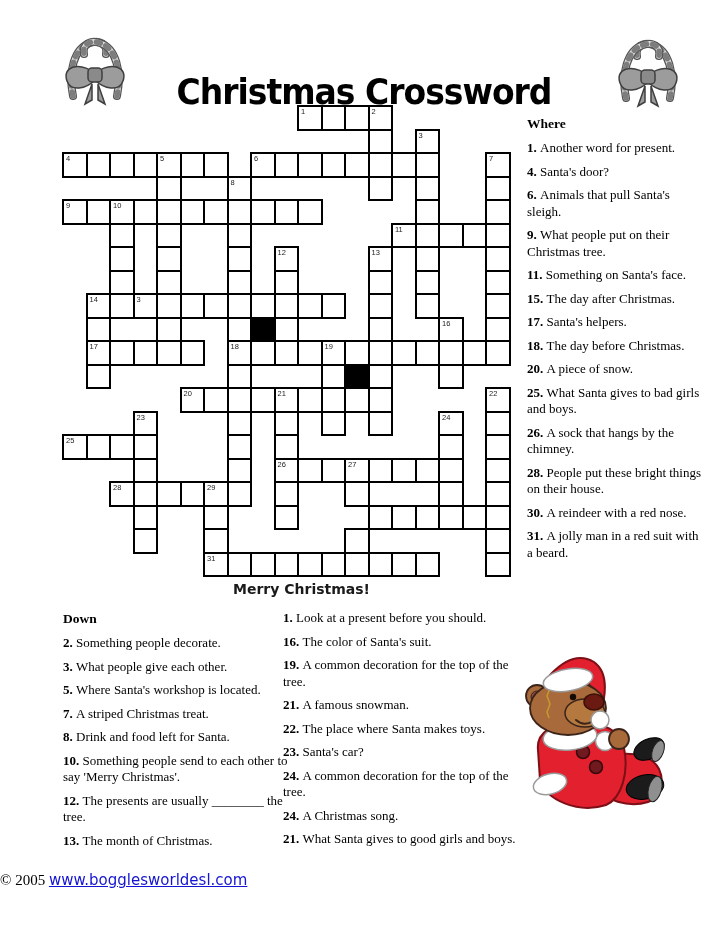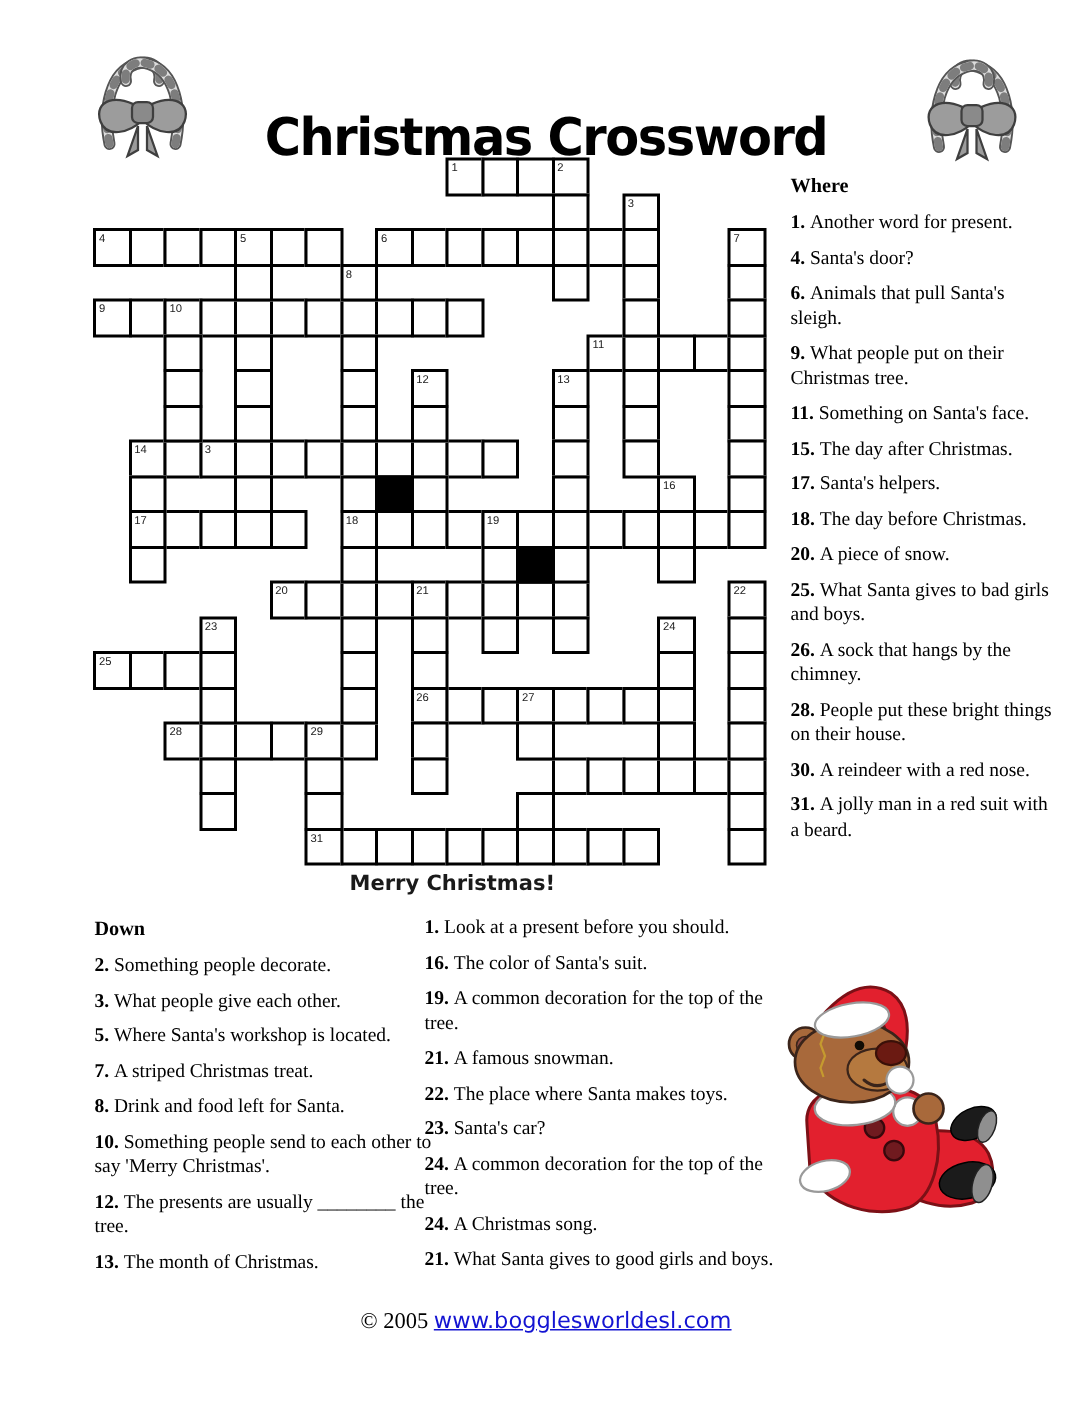--- a/index.html
+++ b/index.html
@@ -17,21 +17,21 @@
        font-size:7.5px;line-height:9px;color:#222;}
   .merry{position:absolute;left:78px;top:581px;width:447px;text-align:center;
          font-family:"DejaVu Sans",sans-serif;font-weight:bold;font-size:14px;color:#1a1a1a;}
   .clue-col{position:absolute;font-size:13px;line-height:1.27;}
   .clue-header{font-weight:bold;font-size:13.5px;margin:0 0 8px 0;}
   .clue{margin:0 0 7px 0;}
   .clue b{font-weight:bold;}
   #across-col{left:527px;top:115px;width:176px;}
   #down-col-1{left:63px;top:610px;width:238px;}
   #down-col-2{left:283px;top:610px;width:250px;}
-  .footer{position:absolute;left:0;right:0;top:871px;text-align:center;font-size:15px;}
+  .footer{position:absolute;left:0;right:0;top:871px;text-align:left;font-size:15px;}
   .footer a{color:#1414d2;text-decoration:underline;font-family:"DejaVu Sans",sans-serif;
             font-size:15px;}
   svg{display:block;}
 </style>
 </head>
 <body>
 
 <svg class="abs" style="left:55px;top:30px" width="80" height="80" viewBox="0 0 80 80">
   <g fill="none" stroke-linecap="round">
     <path d="M18,66 C13,42 19,18 35,13 C45,9 53,15 51,24" stroke="#555" stroke-width="8"></path>

